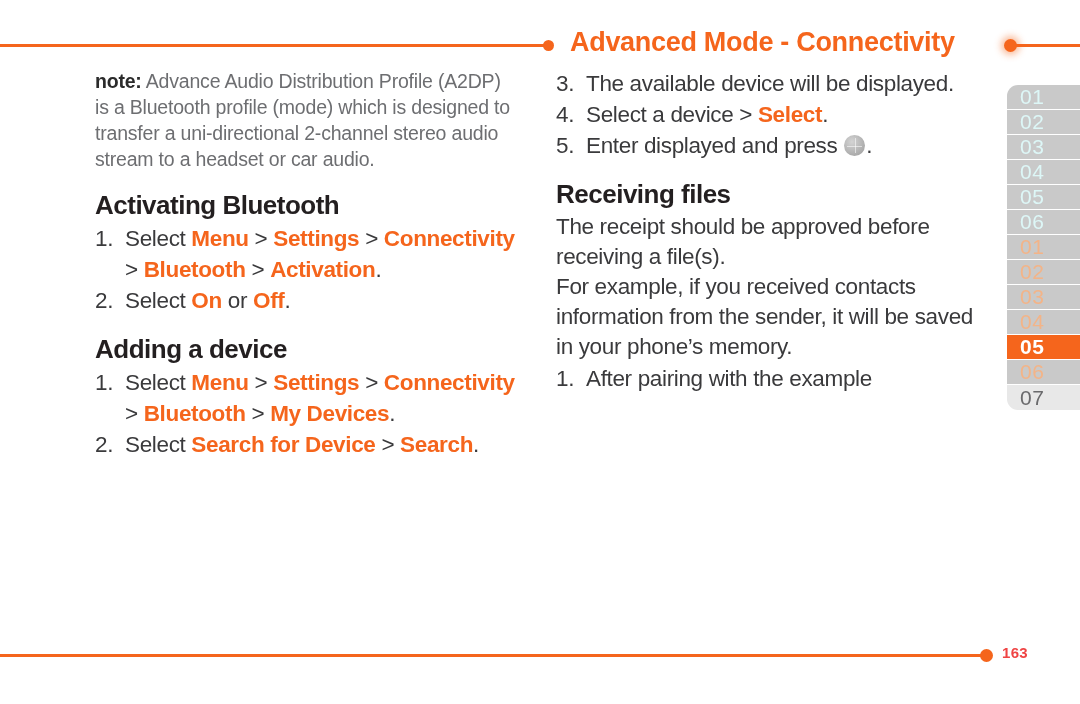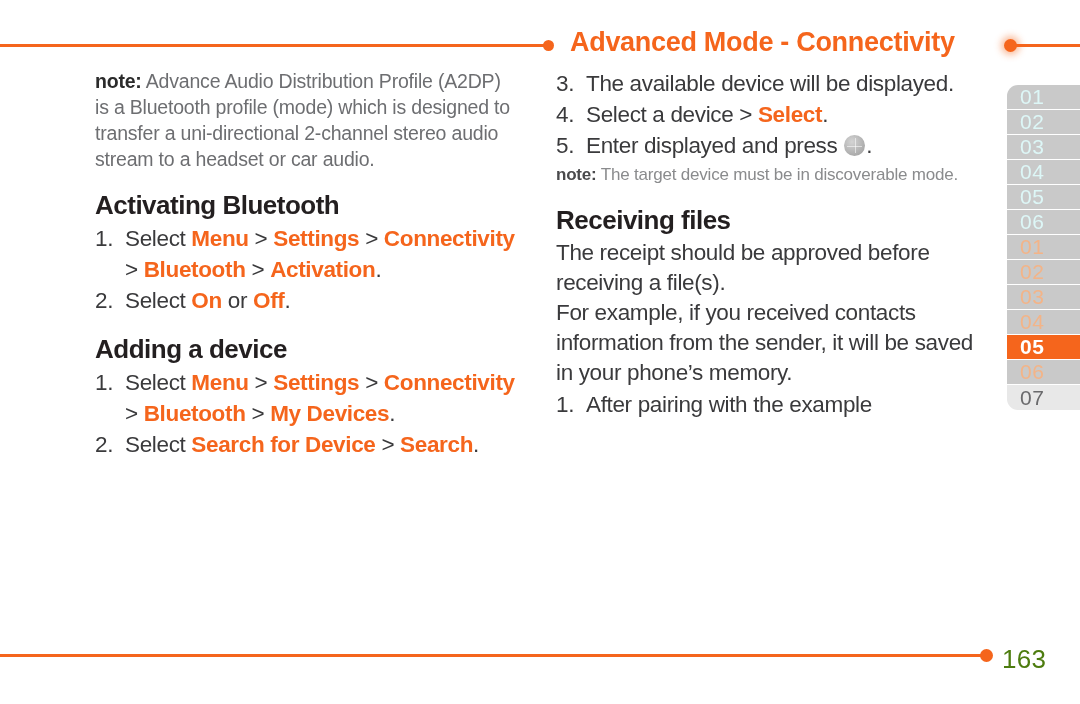--- a/index.html
+++ b/index.html
@@ -51,22 +51,22 @@
     width: 988px; height: 3px;
     background: #f5651c;
   }
   .rule-dot-bot {
     position: absolute; left: 980px; top: 649px;
     width: 13px; height: 13px; border-radius: 50%;
     background: #f5651c;
   }
   .page-number {
     position: absolute; left: 1002px; top: 644px;
-    font-size: 26px; font-weight: 400;
-    color: #4d7c0f;
+    font-size: 15px; font-weight: 700;
+    color: #ef4444;
     letter-spacing: 0.3px;
   }
 
   
   .col-left {
     position: absolute; left: 95px; top: 68px;
     width: 420px;
   }
   .col-right {
     position: absolute; left: 556px; top: 68px;
@@ -210,23 +210,20 @@
   </div>
 
   <div class="col-right">
 
     <ol class="steps">
         <li><span class="num">3.</span><span class="">The available device will be displayed.</span></li>
         <li><span class="num">4.</span><span class="">Select a device </span><span class="gt">&gt; </span><span class="hl">Select</span><span class="">.</span></li>
         <li><span class="num">5.</span><span class="">Enter displayed and press </span><span class="key-icon"></span><span class="">.</span></li>
       </ol>
 
-    <p class="note-sm" style="margin-top:2px;">
-      <b>note:</b><span> The target device must be in discoverable mode.</span>
-    </p>
 
     <h2 class="section">Receiving files</h2>
 
     <div>
         <p class="body">The receipt should be approved before receiving a file(s).</p>
         <p class="body">For example, if you received contacts information from the sender, it will be saved in your phone’s memory.</p>
       </div>
 
     <ol class="steps" style="margin-top:1px;">
         <li><span class="num">1.</span><span class="">After pairing with the example</span></li>

